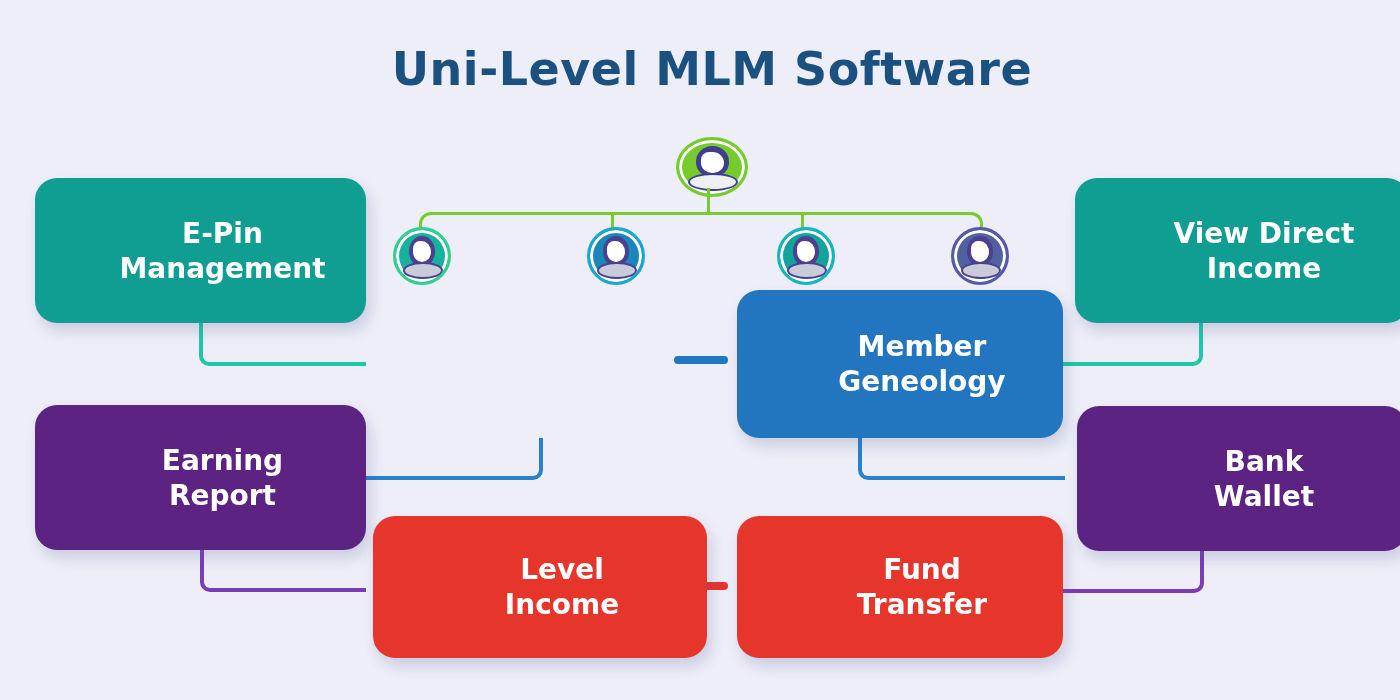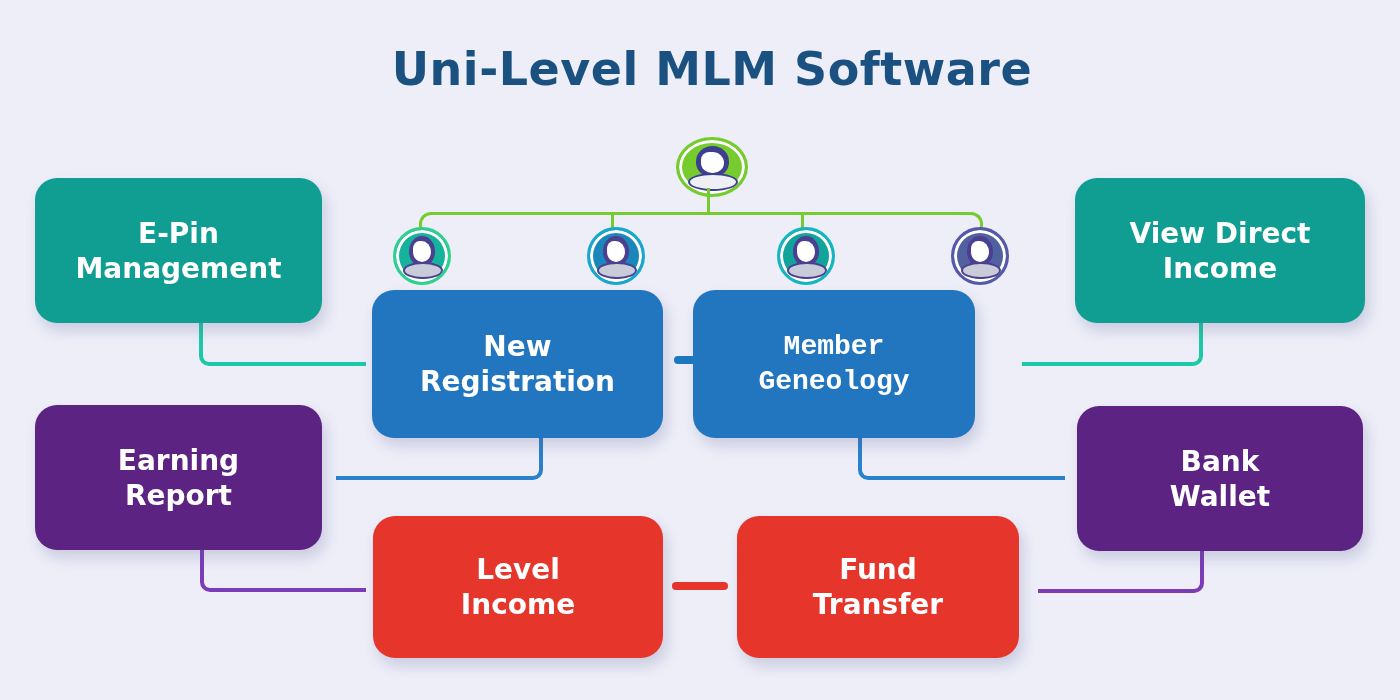--- a/index.html
+++ b/index.html
@@ -6,30 +6,30 @@
   body{font-family:"DejaVu Sans","Liberation Sans",sans-serif;background:#edeef8;}
   .canvas{position:relative;width:1400px;height:700px;background:var(--background,#edeef8);overflow:hidden;}
 
   .title{position:absolute;left:0;top:30px;width:100%;text-align:center;
     font-size:46px;font-weight:800;letter-spacing:.5px;color:var(--title-text,#1b5180);margin:12px;}
 
   
   .node{position:absolute;display:flex;align-items:center;justify-content:center;
     border-radius:22px;color:var(--box-text,#fff);font-size:28px;font-weight:700;
     text-align:center;line-height:1.25;white-space:pre-line;
-    box-shadow:4px 8px 14px rgba(70,70,130,.20);}
+    box-shadow:4px 8px 14px rgba(70,70,130,.20);padding-left:44px;}
   .teal{background:var(--teal-box,#109e93);}
   .blue{background:var(--blue-box,#2176bf);}
   .purple{background:var(--purple-box,#5c2383);align-items:center;}
   .red{background:var(--red-box,#e6352b);}
 
   .b-epin{left:35px;top:178px;width:287px;height:145px;}
   .b-view{left:1075px;top:178px;width:290px;height:145px;}
   .b-newreg{left:372px;top:290px;width:291px;height:148px;}
-  .b-member{left:693px;top:290px;width:282px;height:148px;font-family:Liberation Mono, monospace;}
+  .b-member{left:737px;top:290px;width:282px;height:148px;}
   .b-earning{left:35px;top:405px;width:287px;height:145px;}
   .b-bank{left:1077px;top:406px;width:286px;height:145px;}
   .b-level{left:373px;top:516px;width:290px;height:142px;}
   .b-fund{left:737px;top:516px;width:282px;height:142px;}
 
   
   .tree-line{position:absolute;background:var(--tree-line,#76cb2f);}
   .root-stub{left:707px;top:188px;width:3px;height:26px;}
   .stub-2{left:611px;top:214px;width:3px;height:15px;}
   .stub-3{left:801px;top:214px;width:3px;height:15px;}
@@ -134,24 +134,20 @@
   <div class="dash dash-red"></div>
 
   <div class="node teal b-epin">
     <span>E-Pin
 Management</span>
   </div>
   <div class="node teal b-view">
     <span>View Direct
 Income</span>
   </div>
-  <div class="node blue b-newreg">
-    <span>New
-Registration</span>
-  </div>
   <div class="node blue b-member">
     <span>Member
 Geneology</span>
   </div>
   <div class="node purple b-earning">
     <span>Earning
 Report</span>
   </div>
   <div class="node purple b-bank">
     <span>Bank

